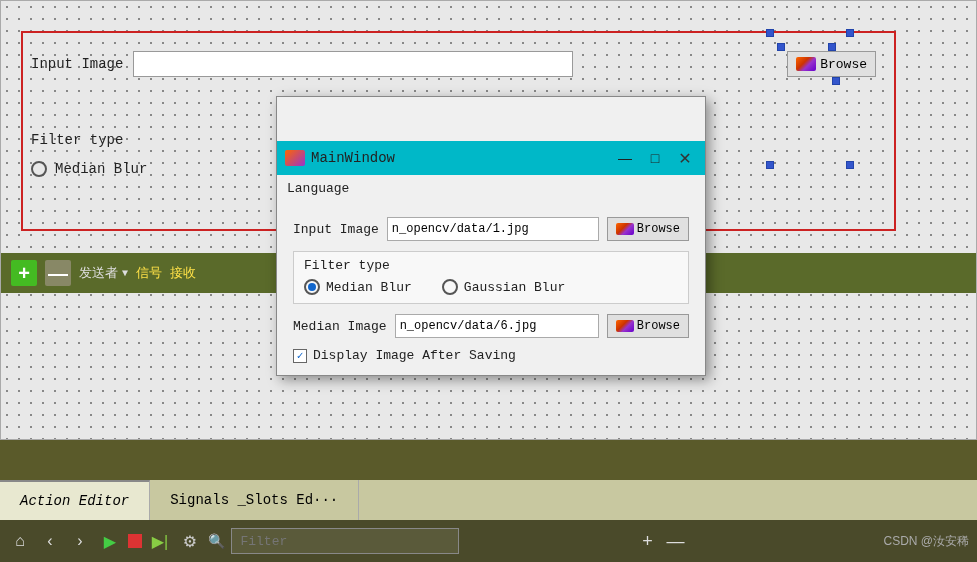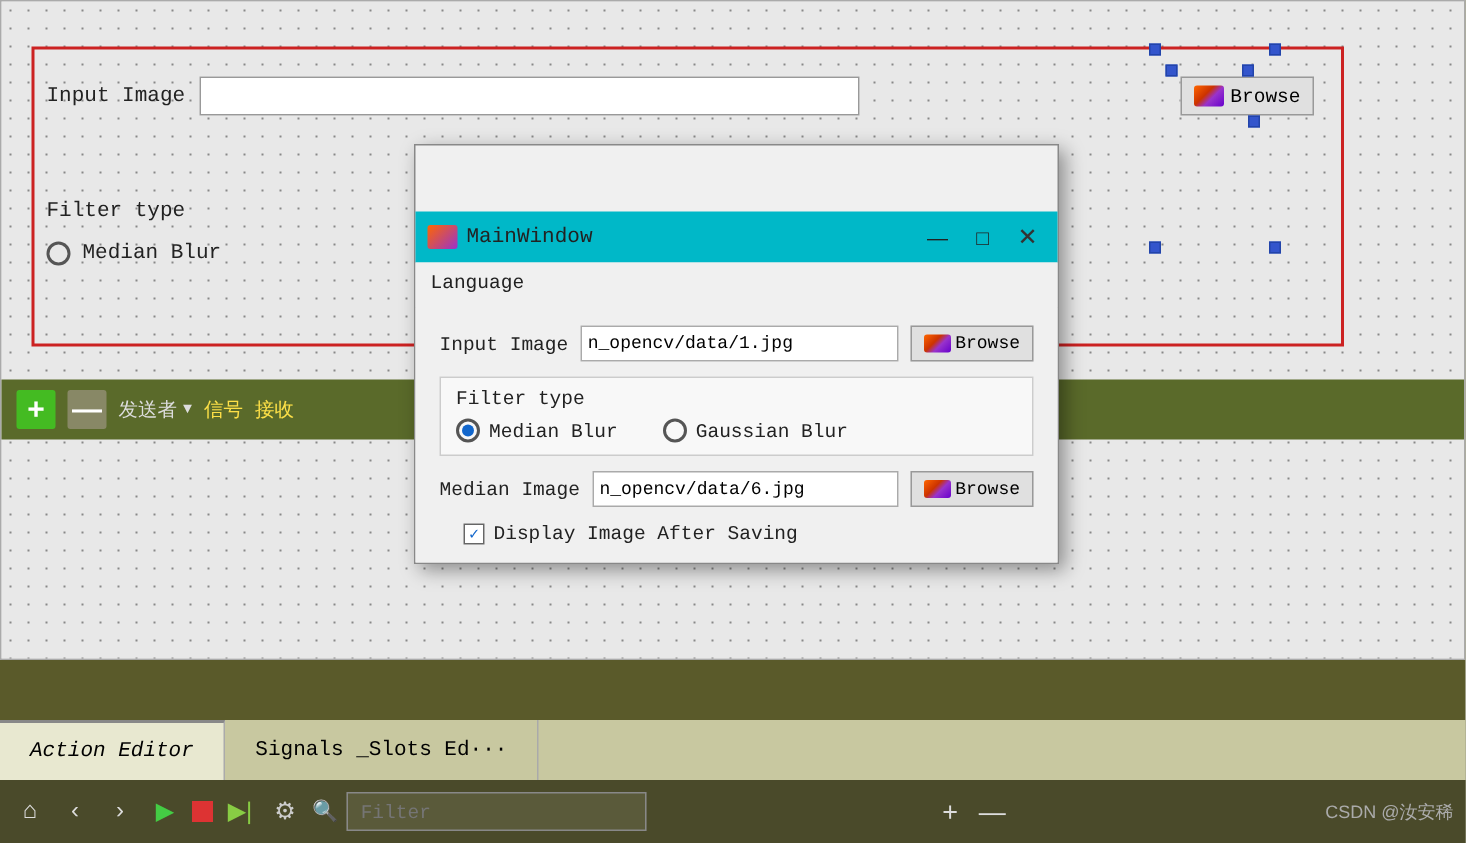--- a/index.html
+++ b/index.html
@@ -176,21 +176,21 @@
       background: #dd3333;
       border: none;
       cursor: pointer;
     }
 
     .filter-input {
       background: #5a5a3a;
       border: 1px solid #888;
       color: #ccc;
       padding: 3px 8px;
-      width: 200px;
+      width: 228px;
       font-family: 'Courier New', monospace;
       font-size: 13px;
       height: 26px;
     }
 
     .gear-btn {
       color: #ccc;
       font-size: 16px;
     }
 
@@ -382,21 +382,20 @@
     .radio-label {
       font-family: 'Courier New', monospace;
       font-size: 13px;
       color: #222;
     }
 
     .checkbox-row {
       display: flex;
       align-items: center;
       gap: 6px;
-      margin-left: 16px;
     }
 
     .checkbox-box {
       width: 14px;
       height: 14px;
       border: 1px solid #666;
       background: white;
       display: flex;
       align-items: center;
       justify-content: center;

